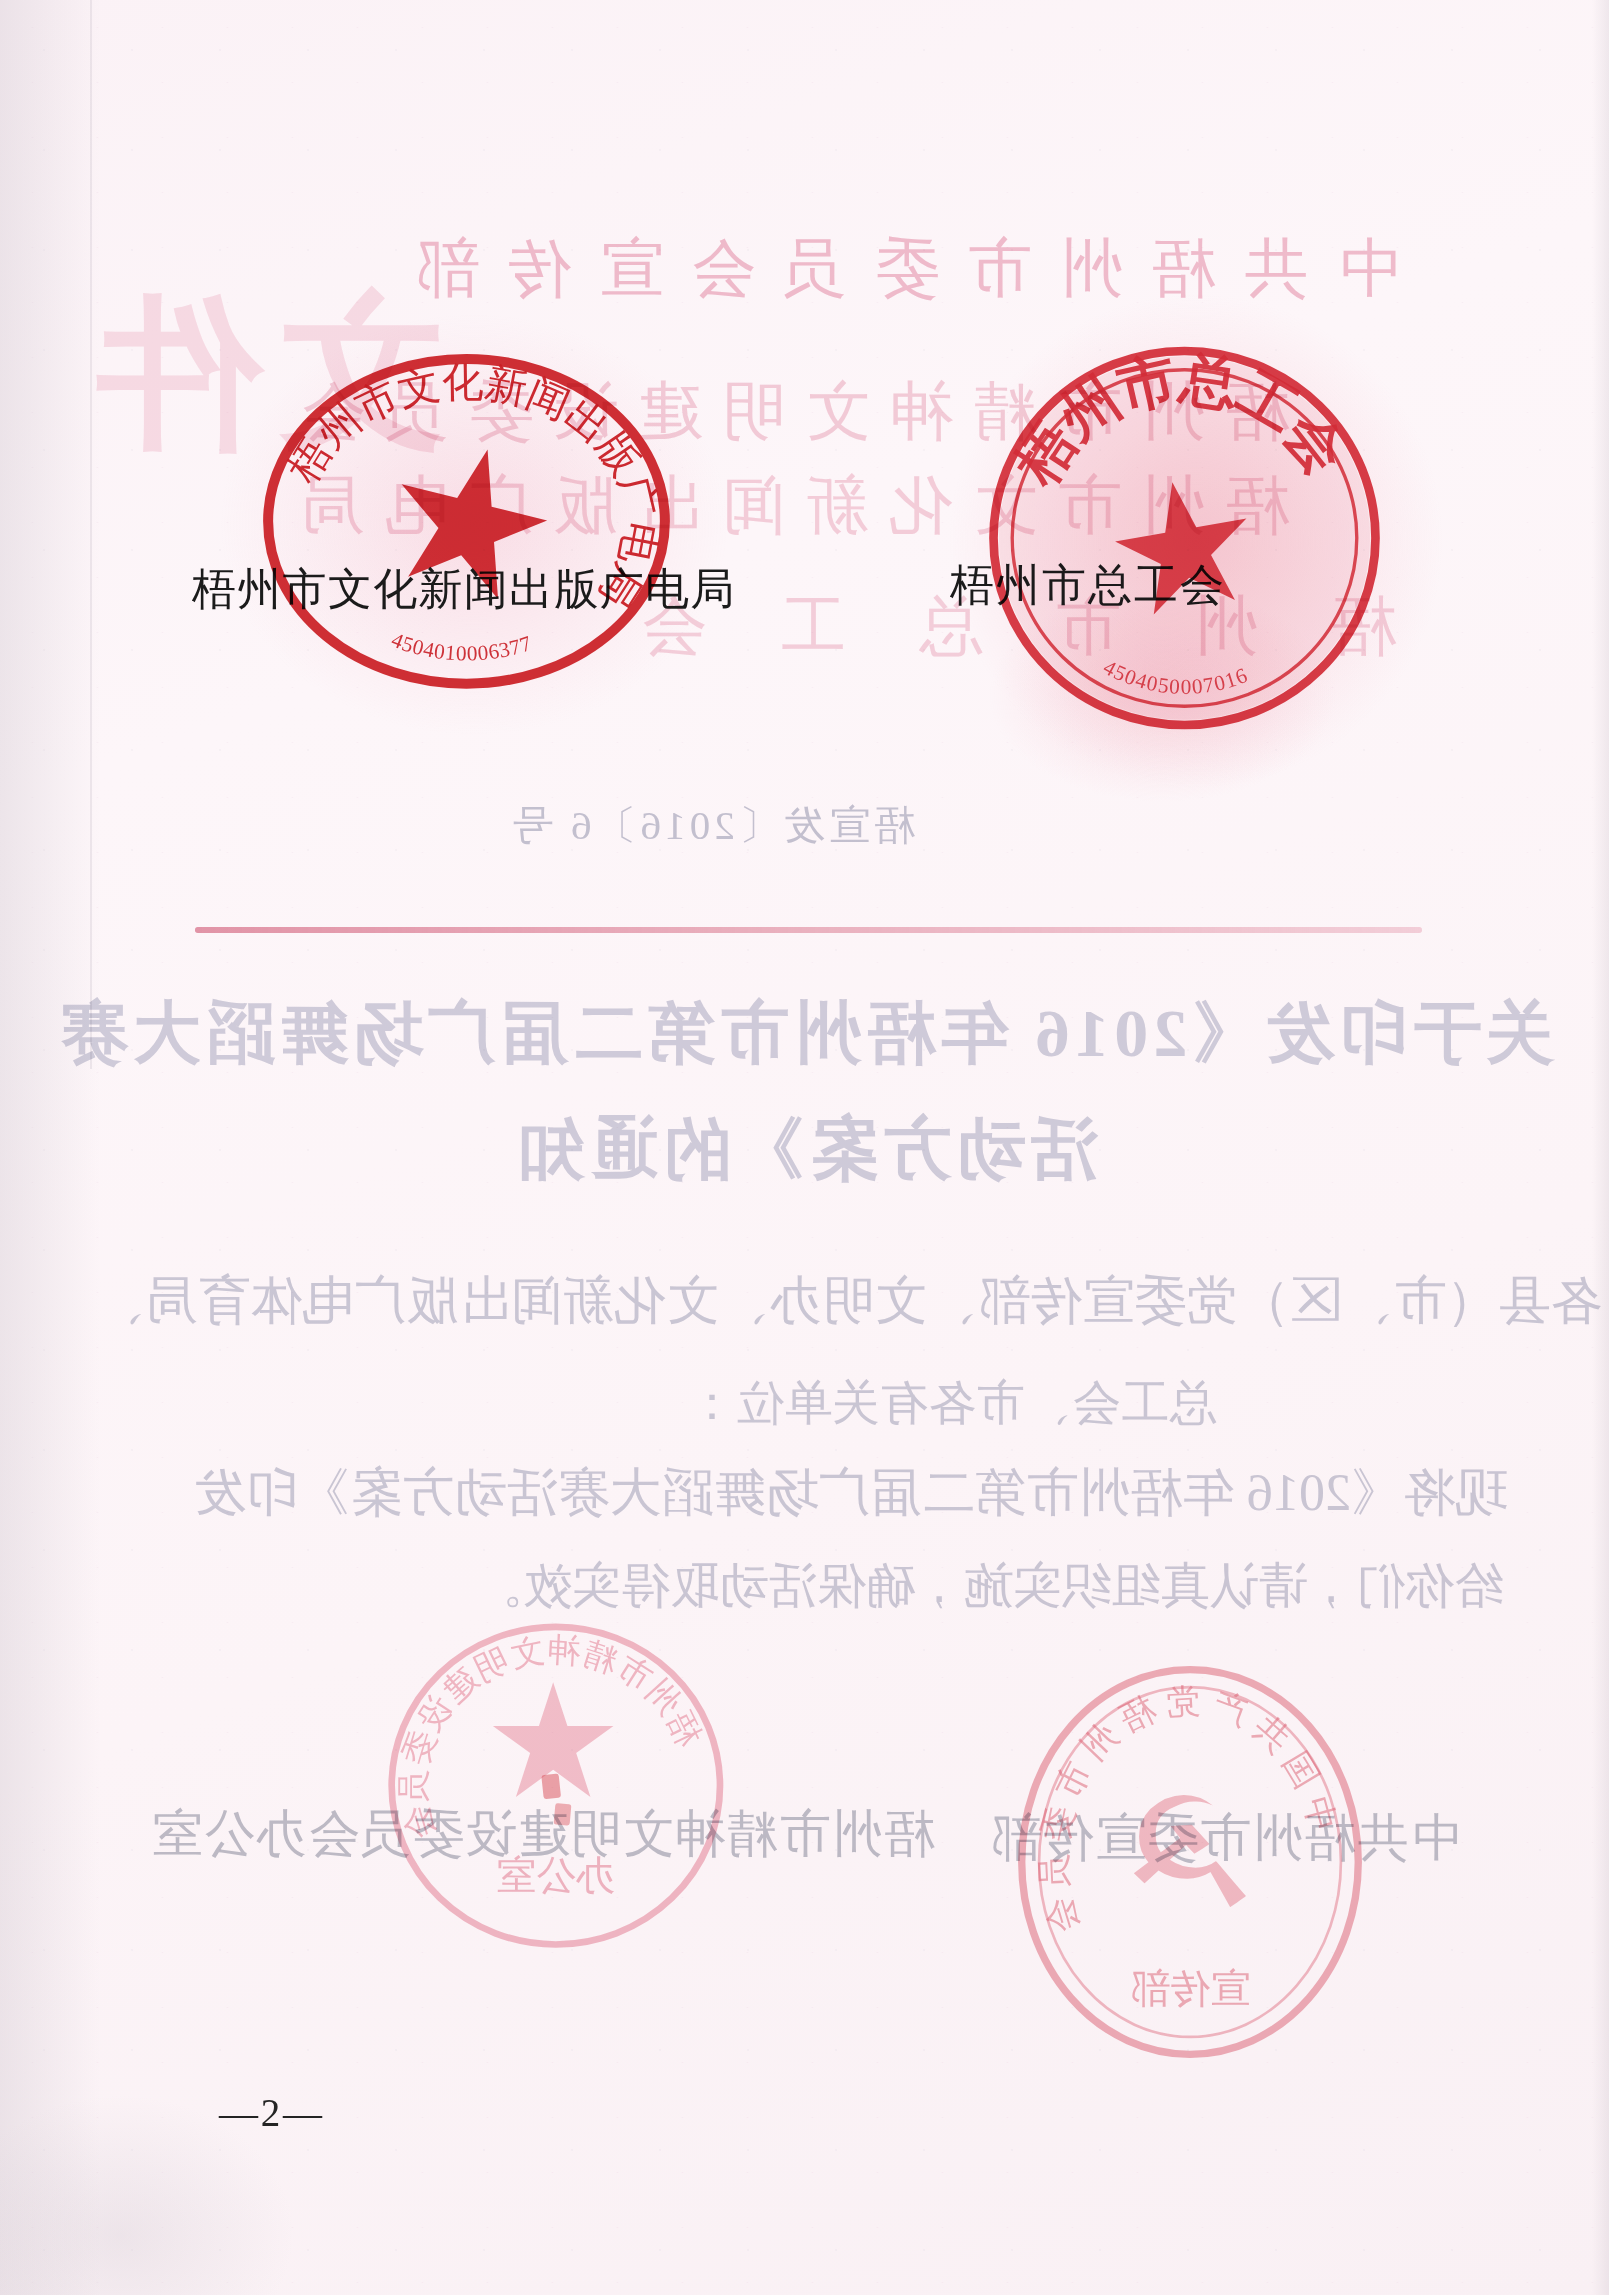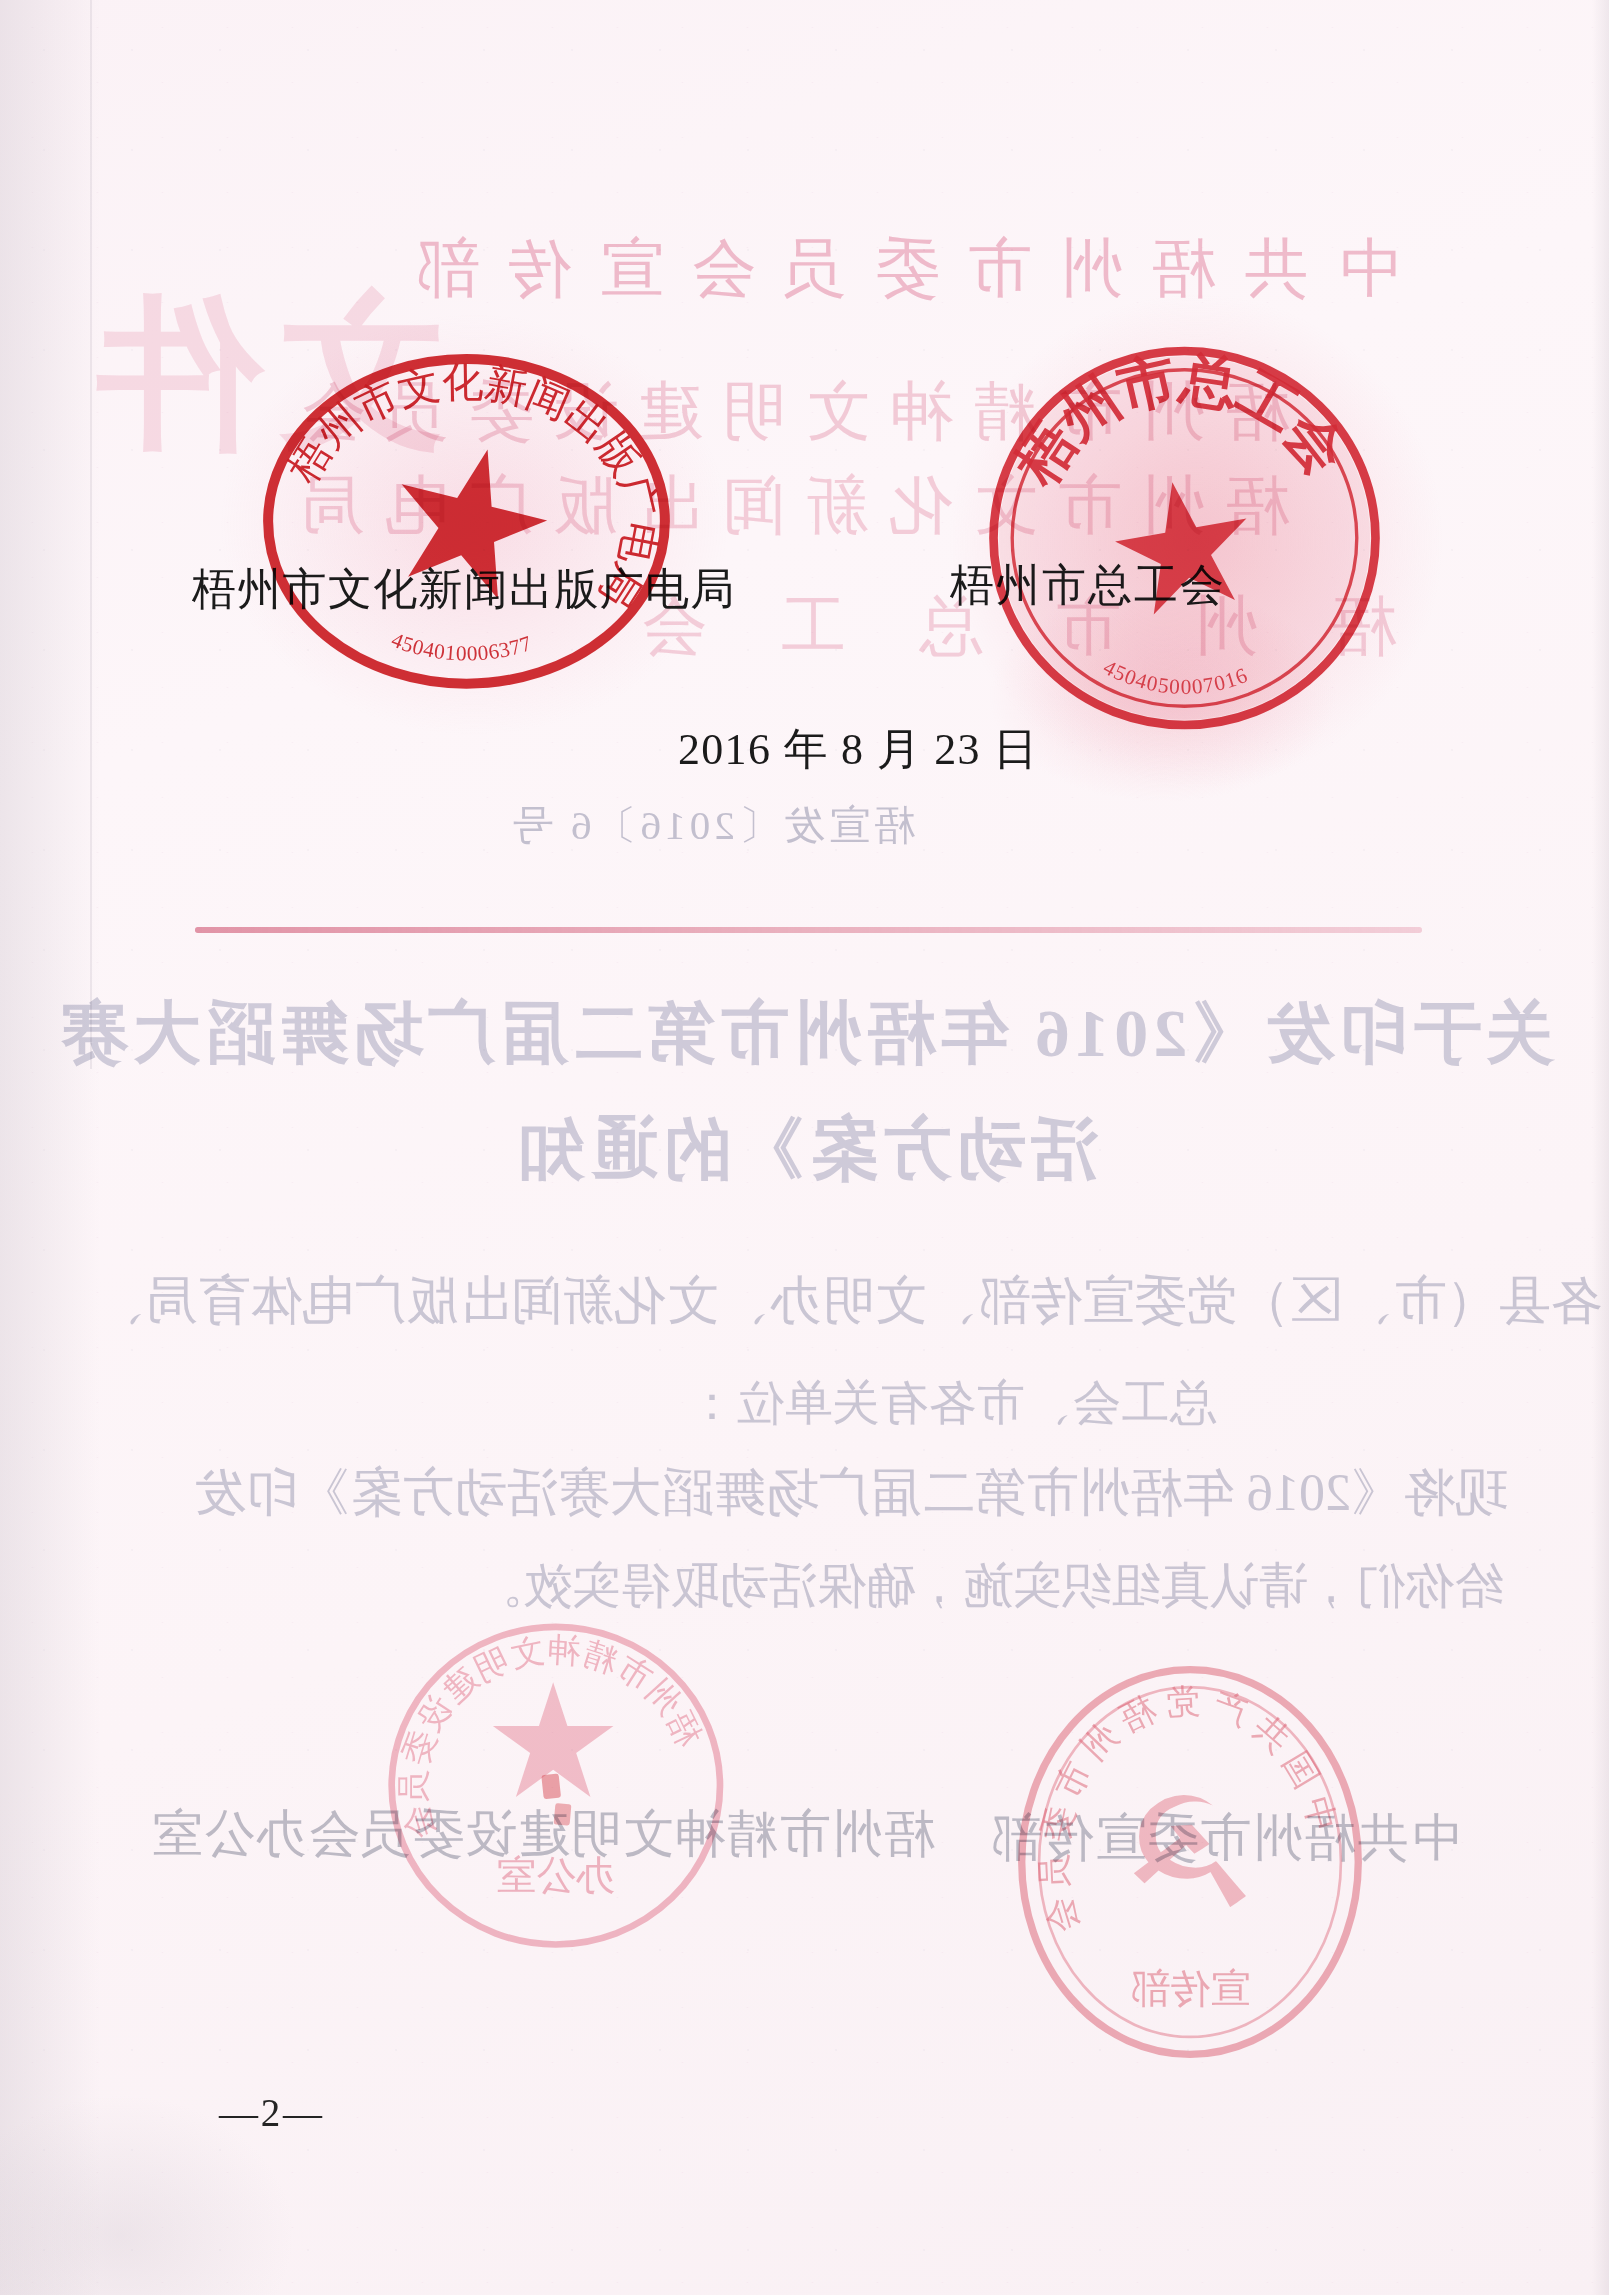--- a/index.html
+++ b/index.html
@@ -112,21 +112,20 @@
               background:radial-gradient(closest-side,rgba(243,183,198,0.34),rgba(243,183,198,0));"></div>
   <div class="abs halo blend" style="left:949px;top:294px;width:494px;height:494px;
               background:radial-gradient(closest-side,rgba(242,168,183,0.40),rgba(242,168,183,0));"></div>
   <div class="abs halo blend" style="left:989px;top:588px;width:347px;height:214px;
               background:radial-gradient(closest-side,rgba(243,180,193,0.35),rgba(243,180,193,0));"></div>
 
   <div class="abs black-cjk" style="left:192px;top:560px;font-size:44px;letter-spacing:1.3px;">梧州市文化新闻出版广电局</div>
 
   <div class="abs black-cjk" style="left:950px;top:556px;font-size:44px;letter-spacing:2px;">梧州市总工会</div>
 
-  <div class="abs black-cjk" style="left:678px;top:720px;font-size:44px;letter-spacing:1.3px;">2016 年 8 月 23 日</div>
 
   <svg class="abs blend" style="left:256px;top:351px;" width="421" height="344" viewBox="0 0 630 515">
     <defs>
       <path id="arcA" d="M 83 206 A 240 188 0 1 1 499 376" fill="none"></path>
       <path id="numA" d="M 197 439 A 252 208 0 0 0 433 439" fill="none"></path>
     </defs>
     <ellipse cx="315" cy="255" rx="297" ry="243" fill="none" stroke="#cd2127" stroke-width="15" opacity="0.93"></ellipse>
     <polygon points="0,-1 0.225,-0.309 0.951,-0.309 0.363,0.118 0.588,0.809 0,0.382 -0.588,0.809 -0.363,0.118 -0.951,-0.309 -0.225,-0.309" transform="translate(318,262) rotate(14) scale(118)" fill="#cd2127" opacity="0.92"></polygon>
     <text font-size="62" fill="#cd2127" opacity="0.95">
       <textPath href="#arcA" startOffset="4" textLength="740" lengthAdjust="spacing">梧州市文化新闻出版广电局</textPath>

